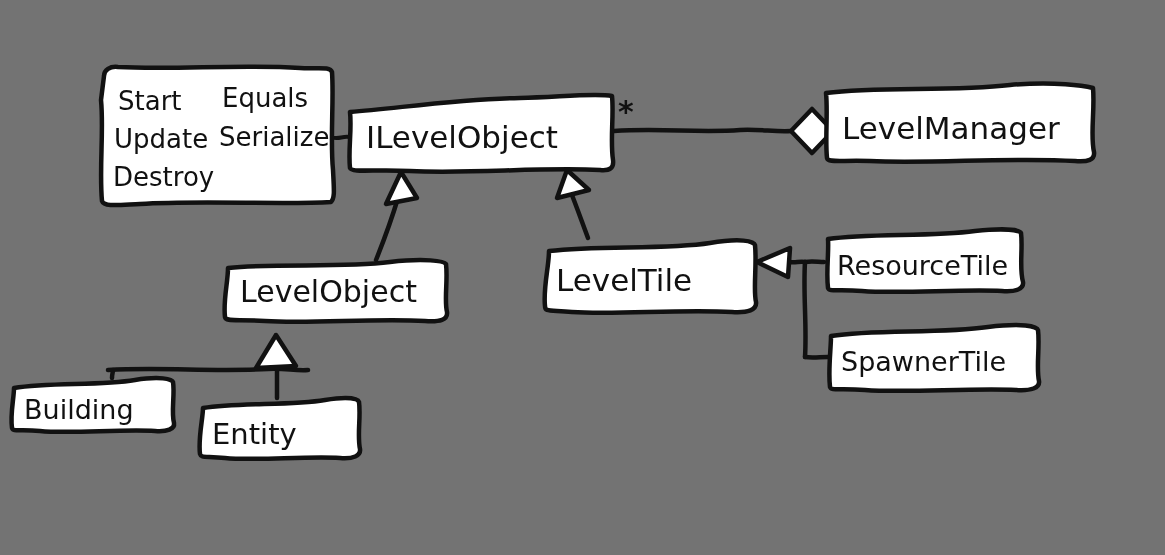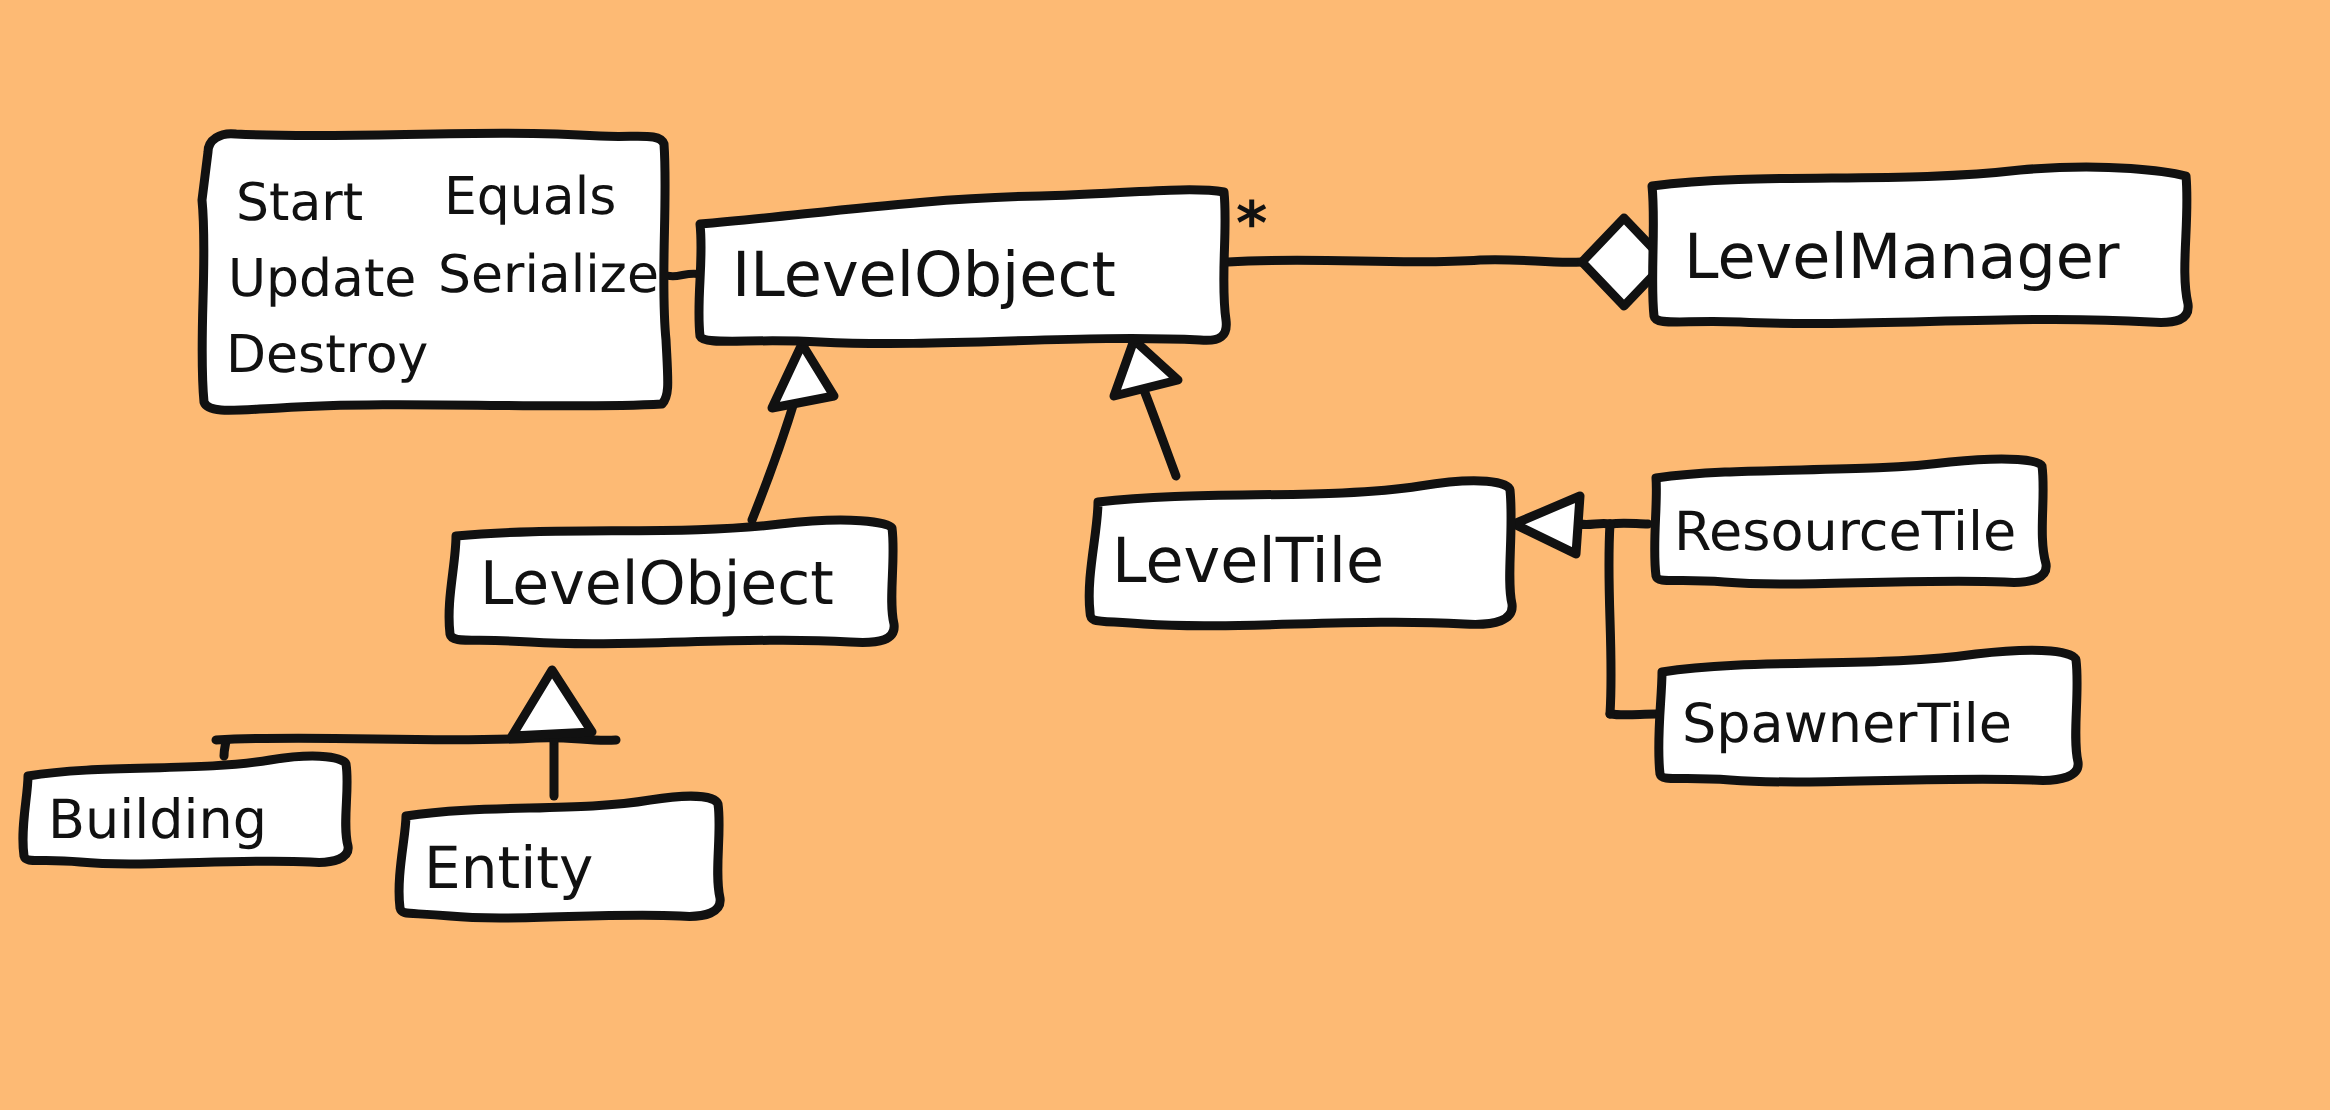--- a/index.html
+++ b/index.html
@@ -8,21 +8,21 @@
     padding: 0;
     background: #ffffff;
   }
   body {
     font-family: "DejaVu Sans", sans-serif;
   }
   #canvas-root {
     position: relative;
     width: 1165px;
     height: 555px;
-    background: #fdba74;
+    background: #737373;
     overflow: hidden;
   }
   #diagram-svg {
     position: absolute;
     left: 0;
     top: 0;
     width: 1165px;
     height: 555px;
   }
   .node-label {

